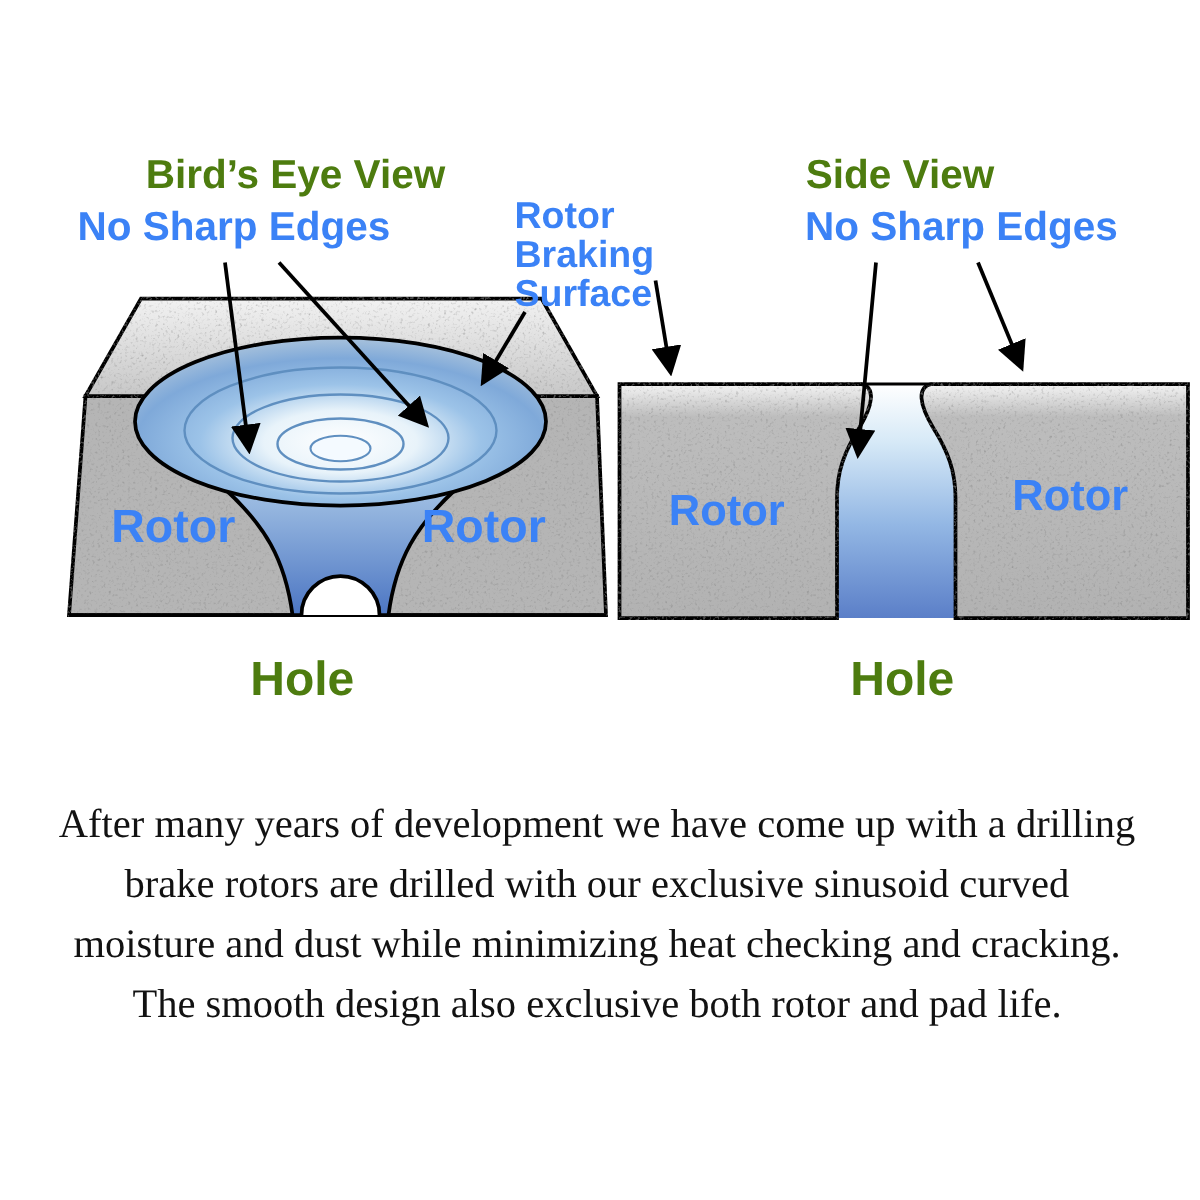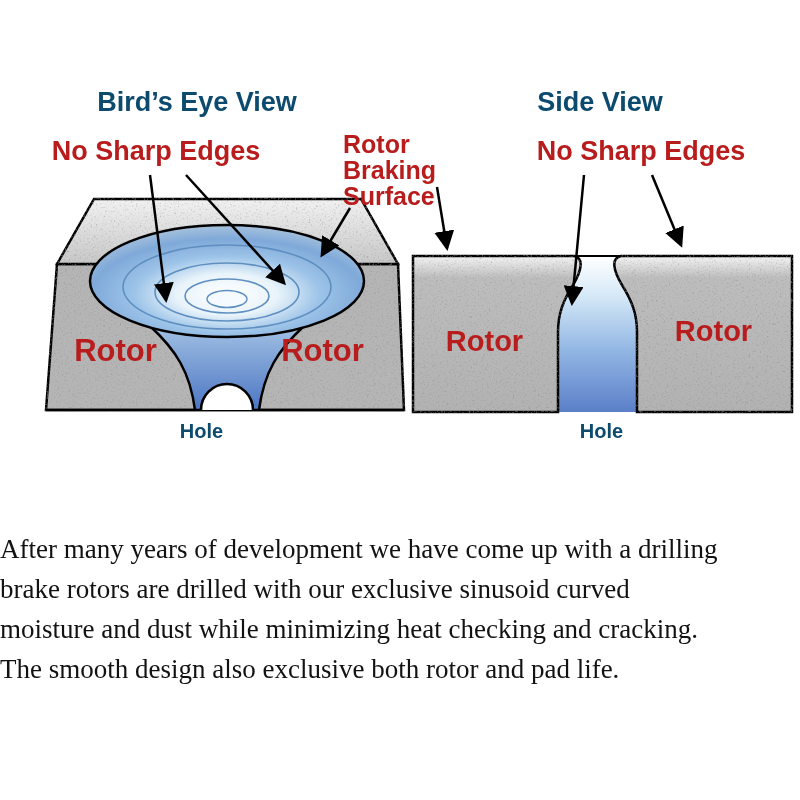--- a/index.html
+++ b/index.html
@@ -1,28 +1,28 @@
 <!DOCTYPE html>
 <html><head>
 <meta charset="utf-8">
 <style>
   html,body{margin:0;padding:0;}
   body{width:800px;height:800px;background:#ffffff;position:relative;overflow:hidden;
        font-family:"Liberation Sans",sans-serif;}
   .canvas{position:absolute;left:0;top:0;width:800px;height:800px;}
   svg.diagram{position:absolute;left:0;top:0;}
-  .lbl{position:absolute;font-weight:bold;color:#b91c1c;text-align:center;line-height:1.08;}
-  .red{color:#0c4a6e;}
+  .lbl{position:absolute;font-weight:bold;color:#3b82f6;text-align:center;line-height:1.08;}
+  .red{color:#4d7c0f;margin-top:14px;}
   .fs27{font-size:27px;}
   .fs25{font-size:25px;line-height:26px;}
   .fs31{font-size:31px;}
   .fs29{font-size:29px;}
-  .fs28{font-size:20px;}
+  .fs28{font-size:32px;}
   .left-align{text-align:left;}
-  .para{position:absolute;left:0;top:529px;width:796px;text-align:left;
+  .para{position:absolute;left:0;top:529px;width:796px;text-align:center;
         font-family:"Liberation Serif",serif;font-size:27px;line-height:40px;color:#121212;}
   .para div{white-space:pre;}
 </style>
 </head>
 <body>
 
 <div class="canvas">
 
   <svg class="diagram" width="800" height="800" viewBox="0 0 800 800">
     <defs>

